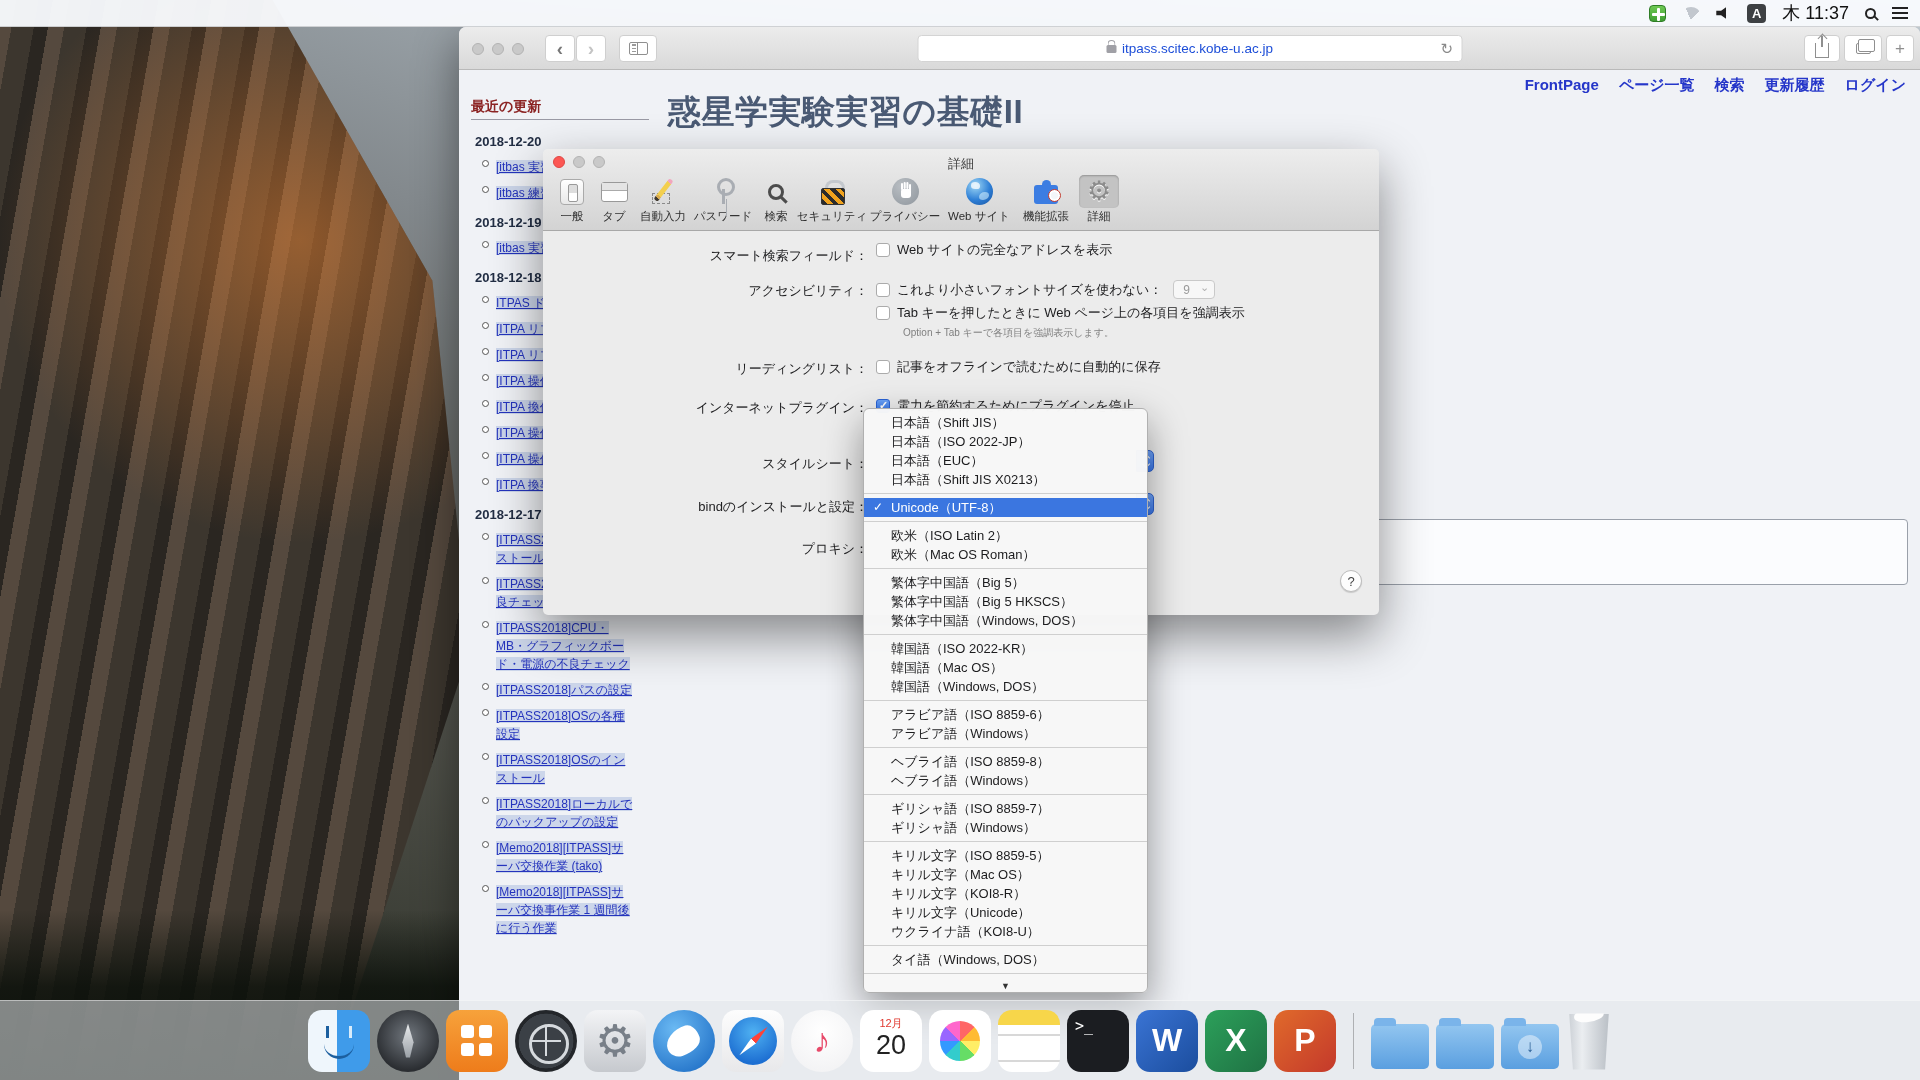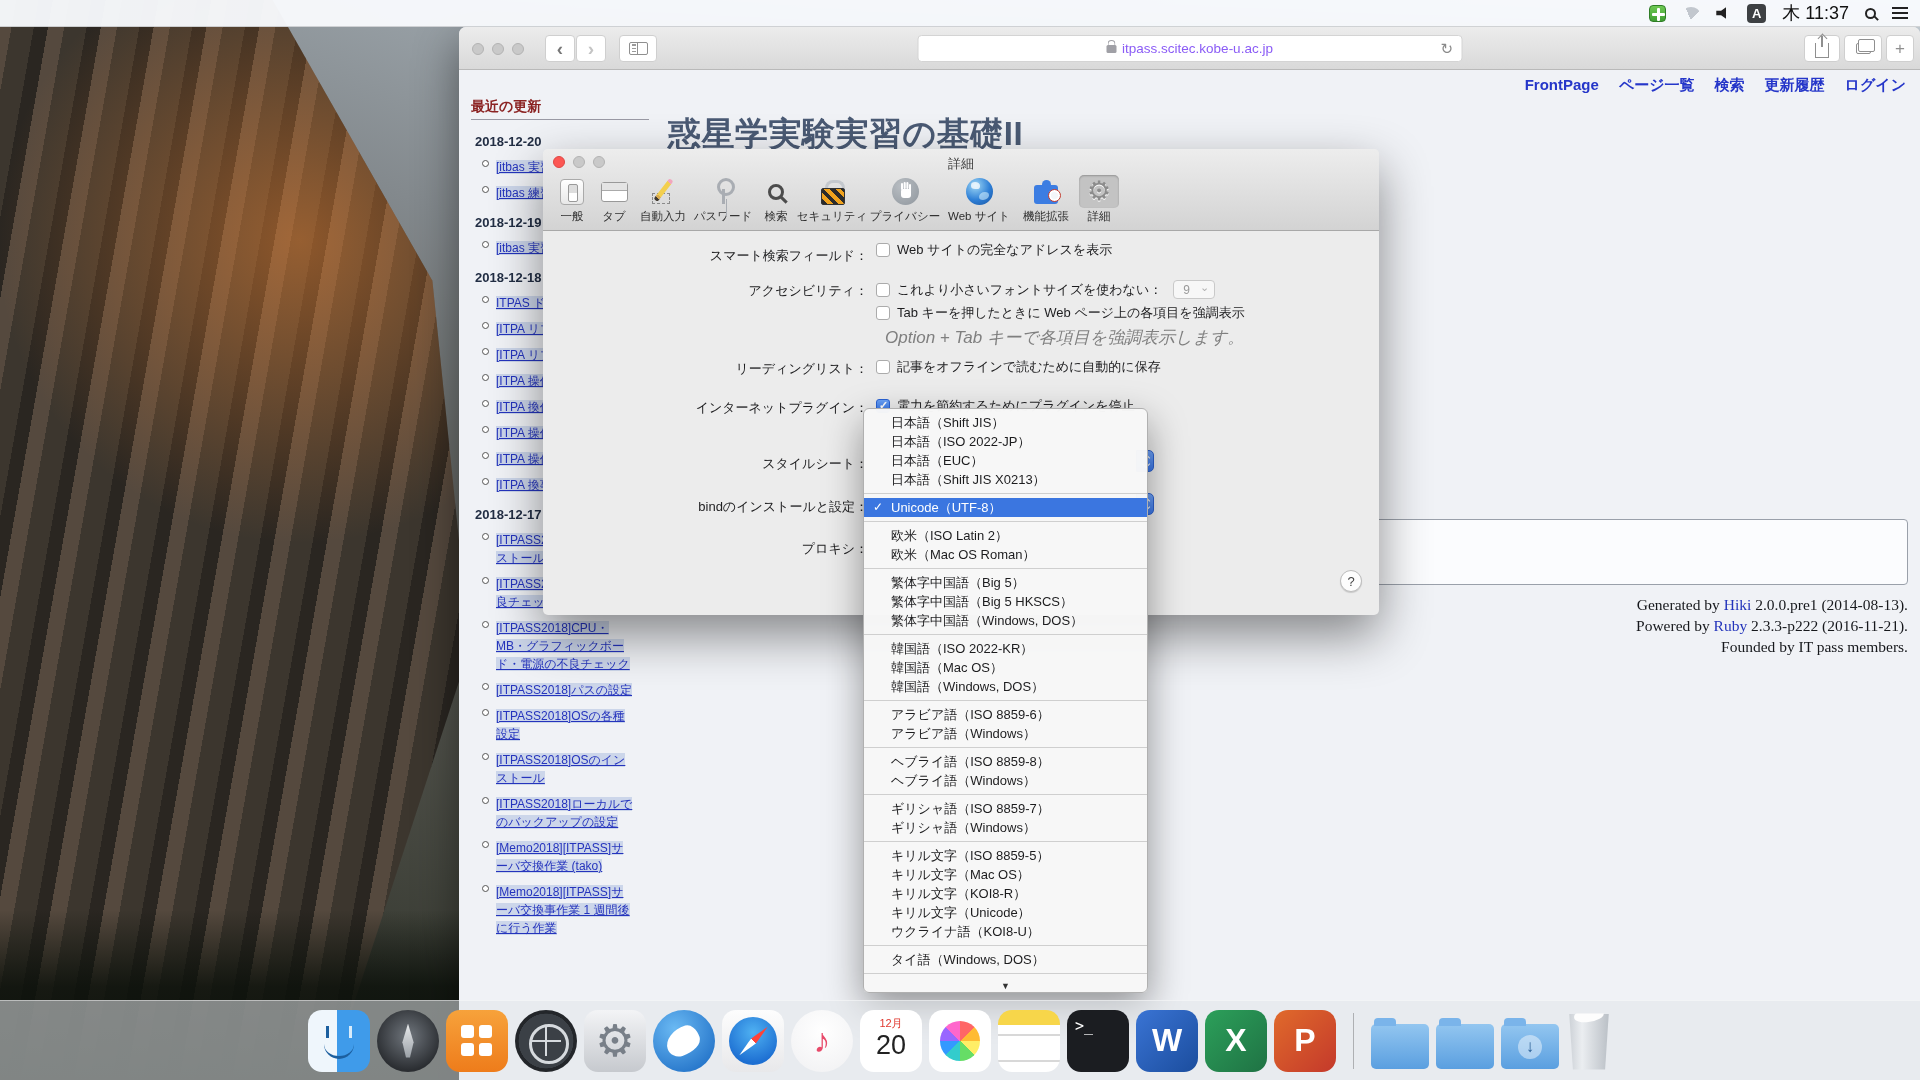--- a/index.html
+++ b/index.html
@@ -56,38 +56,38 @@
     display:flex; align-items:center; justify-content:center; color:#8a8a8a; }
   .chev { font-size:19px; line-height:1; color:#777; font-weight:bold; }
   .chev.dis { color:#c4c4c4; }
   .sbicon { width:19px; height:13px; border:1.5px solid #8f8f8f; border-radius:2px; position:relative; }
   .sbicon::before { content:""; position:absolute; left:2px; top:1px; bottom:1px; width:4px;
     background:repeating-linear-gradient(180deg,#9a9a9a 0 1.5px,transparent 1.5px 3.5px); }
   .sbicon::after { content:""; position:absolute; left:7px; top:0; bottom:0; width:1.5px; background:#8f8f8f; }
   #urlfield { position:absolute; left:50%; transform:translateX(-50%); top:8px; width:545px; height:27px;
     background:#fff; border:1px solid #d4d4d4; border-radius:4px; }
   #urlfield .txt { position:absolute; left:0; right:0; top:0; bottom:0; display:flex; align-items:center;
-    justify-content:center; gap:6px; font-size:13.5px; color:#8b5cf6; }
+    justify-content:center; gap:6px; font-size:13.5px; color:#1d4ed8; }
   .lock { width:10px; height:8px; background:#a0a0a6; border-radius:1.5px; position:relative; display:inline-block; }
   .lock::before { content:""; position:absolute; width:6px; height:6px; border:1.5px solid #a0a0a6; border-bottom:none;
     border-radius:4px 4px 0 0; top:-5px; left:1px; }
   .reload { position:absolute; right:8px; top:4px; font-size:15px; color:#8a8a8a; }
   .share-ic { width:14px; height:15px; border:1.5px solid #8f8f8f; border-top:none; position:relative; margin-top:4px; }
   .share-ic::before { content:""; position:absolute; left:5px; top:-7px; width:1.5px; height:11px; background:#8f8f8f; }
   .share-ic::after { content:""; position:absolute; left:2.5px; top:-8px; width:6px; height:6px;
     border-left:1.5px solid #8f8f8f; border-top:1.5px solid #8f8f8f; transform:rotate(45deg); }
   .tabs-ic { width:15px; height:11px; border:1.5px solid #8f8f8f; border-radius:2px; position:relative; }
   .tabs-ic::before { content:""; position:absolute; right:-5px; top:-5px; width:15px; height:11px;
     border:1.5px solid #8f8f8f; border-radius:2px; background:#fff; }
   .plus-ic { font-size:17px; color:#8f8f8f; }
 
   #bw-content { position:absolute; left:0; right:0; top:43px; bottom:0; background:#f0f2f6; overflow:hidden; }
   #page-nav { position:absolute; top:6px; right:14px; display:flex; gap:20px; font-size:15px;font-weight:bold; }
   #page-nav a { color:#2536c9; text-decoration:none; }
-  #page-title { position:absolute; left:209px; top:42px; font-size:33px; font-weight:bold; color:#4a5a74; letter-spacing:.5px; }
+  #page-title { position:absolute; left:209px; top:20px; font-size:33px; font-weight:bold; color:#4a5a74; letter-spacing:.5px; }
 
   
   #sidebar { position:absolute; left:0; top:28px; width:190px; padding-left:12px; }
   #sb-heading { color:#8b2323; font-weight:bold; font-size:14px; border-bottom:1px solid #9a9aa5;
     width:178px; padding-bottom:3px; }
   .sb-date { font-weight:bold; font-size:13px; color:#222e44; margin:14px 4px 4px; }
   .sb-list { list-style:none; margin-left:11px; }
   .sb-list li { position:relative; padding-left:14px; margin:8px 0; width:152px; }
   .sb-list li::before { content:""; position:absolute; left:0; top:3px; width:5px; height:5px;
     border:1px solid #555; border-radius:50%; background:#fff; }
@@ -151,21 +151,21 @@
 
   
   .p-label { position:absolute; left:0; width:325px; text-align:right; font-size:13px; color:#1d1d1f; }
   .p-opt { position:absolute; left:333px; font-size:13px; color:#1d1d1f; display:flex; align-items:center; gap:7px; }
   .cbox { width:14px; height:14px; border:1px solid #ababab; border-radius:3px; background:#fff; flex:none; }
   .cbox.checked { background:linear-gradient(180deg,#6aa2f8,#2f6fe4); border-color:#2a62d4; position:relative; }
   .cbox.checked::after { content:"✓"; position:absolute; left:2px; top:-1px; color:#fff; font-size:11px; font-weight:bold; }
   .mini-pop { margin-left:4px; width:42px; height:19px; border:1px solid #c9c9c9; border-radius:4px; background:#f7f7f7;
     color:#9a9a9a; font-size:12px; display:inline-flex; align-items:center; padding-left:9px; position:relative; }
   .mini-pop::after { content:"⌄"; position:absolute; right:5px; top:0px; color:#b0b0b0; font-size:11px; }
-  .p-hint { position:absolute; left:342px; font-size:17px; color:#7f7f7f;font-style:italic; }
+  .p-hint { position:absolute; left:360px; font-size:10px; color:#7f7f7f; }
   .pop-frag { position:absolute; left:593px; width:18px; height:22px; border-radius:0 5px 5px 0;
     background:linear-gradient(180deg,#6fa3f9,#3a77ea); border:1px solid #2e63cf; }
   .pop-frag::before { content:""; position:absolute; left:6px; top:4px; width:5px; height:5px;
     border-left:1.5px solid #fff; border-top:1.5px solid #fff; transform:rotate(45deg); }
   .pop-frag::after { content:""; position:absolute; left:6px; bottom:4px; width:5px; height:5px;
     border-right:1.5px solid #fff; border-bottom:1.5px solid #fff; transform:rotate(45deg); }
   #p-help { position:absolute; left:797px; top:421px; width:22px; height:22px; border-radius:50%;
     background:#fdfdfd; border:1px solid #bdbdbd; box-shadow:0 1px 1px rgba(0,0,0,.15);
     font-size:13px; color:#444; display:flex; align-items:center; justify-content:center; }
 
@@ -322,25 +322,20 @@
         <li><span class="slink">[ITPASS2018]OSの各種設定</span></li>
         <li><span class="slink">[ITPASS2018]OSのインストール</span></li>
         <li><span class="slink">[ITPASS2018]ローカルでのバックアップの設定</span></li>
         <li><span class="slink">[Memo2018][ITPASS]サーバ交換作業 (tako)</span></li>
         <li><span class="slink">[Memo2018][ITPASS]サーバ交換事作業 1 週間後に行う作業</span></li>
       </ul>
     </div>
 
     <div id="content-box"></div>
 
-    <div id="page-footer">
-      <div><span>Generated by </span><a href="#">Hiki</a><span> 2.0.0.pre1 (2014-08-13).</span></div>
-      <div><span>Powered by </span><a href="#">Ruby</a><span> 2.3.3-p222 (2016-11-21).</span></div>
-      <div>Founded by IT pass members.</div>
-    </div>
   </div>
 </div>
 
 <div id="prefs">
   <div id="p-header">
     <div id="p-title">詳細</div>
     <span class="ptl close" style="left:10px"></span>
     <span class="ptl gray" style="left:30px"></span>
     <span class="ptl gray" style="left:50px"></span>
     <div id="p-toolbar">

